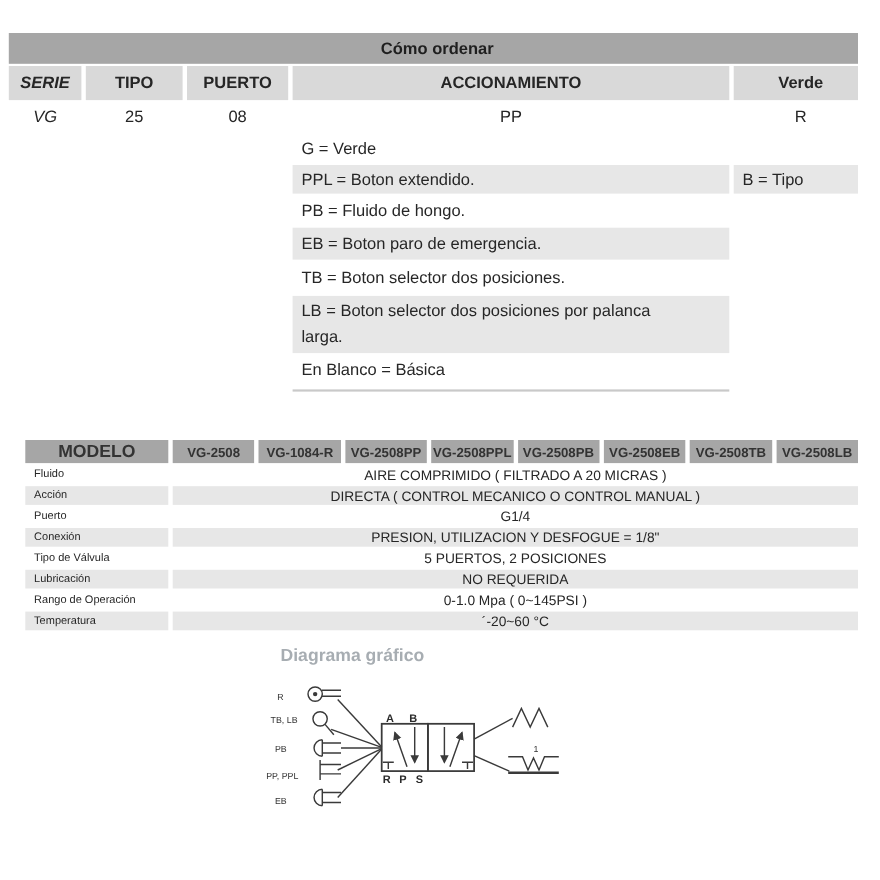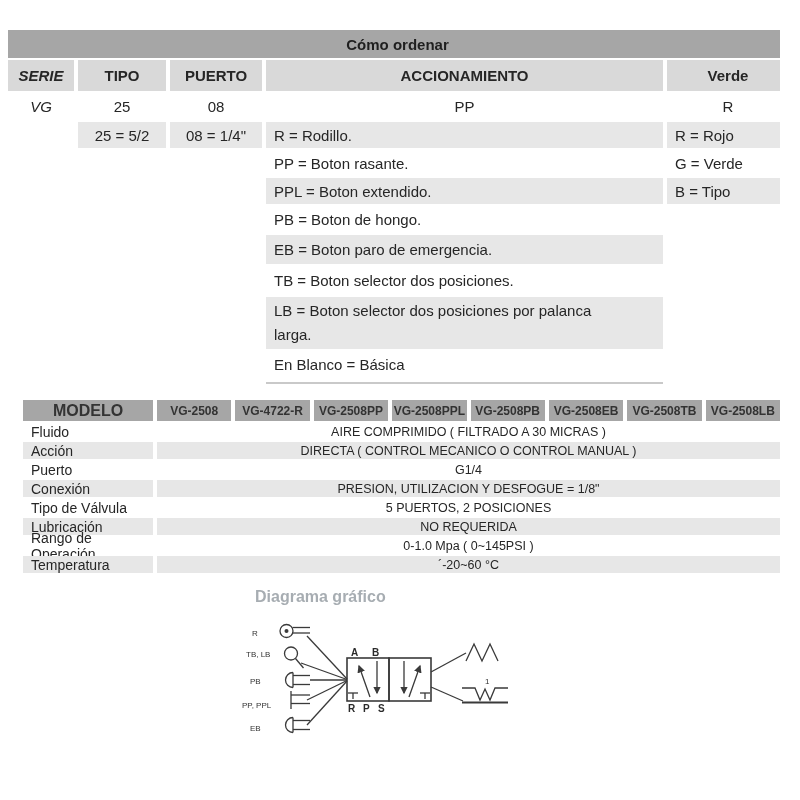--- a/index.html
+++ b/index.html
@@ -24,21 +24,21 @@
   .lft { justify-content:flex-start; padding-left:8px; }
   .rh  { height:31px; } .r27 { height:27px; } .r26 { height:26px; }
   .r29 { height:29px; } .r52 { height:52px; }
   .wrapcell { line-height:24px; padding-right:45px; }
   .acc-rule { margin-left:258px; margin-top:5px; width:397px; height:2px; background:#c9c9c9; }
 
   
   .t2 { position:absolute; left:23px; top:400px; width:757px; }
   .t2 .row { display:flex; gap:4px; margin-top:2px; height:17px; }
   .t2 .row.hrow { height:21px; margin-top:0; }
-  .lbl { width:130px; font-size:14px; display:flex; align-items:center; padding-left:8px; box-sizing:border-box; }
+  .lbl { width:130px; font-size:10px; display:flex; align-items:center; padding-left:8px; box-sizing:border-box; }
   .val { flex:1; font-size:12.5px; display:flex; align-items:center; justify-content:center; }
   .mh  { width:130px; background:#a6a6a6; color:#333; font-weight:bold; font-size:16px;
          display:flex; align-items:center; justify-content:center; }
   .mc  { flex:1; background:#a6a6a6; color:#333; font-weight:bold; font-size:12px;
          display:flex; align-items:center; justify-content:center; }
 
   
   .diag-title { position:absolute; left:255px; top:588px; font-size:16px; font-weight:bold; color:#a7adb2; }
   .diag-svg { position:absolute; left:236px; top:614px; }
   .diag-svg line, .diag-svg polyline, .diag-svg path, .diag-svg circle, .diag-svg rect {
@@ -69,49 +69,41 @@
     </div>
 
     <div class="row">
       <div class="cell c1 r27">VG</div>
       <div class="cell c2 r27">25</div>
       <div class="cell c3 r27">08</div>
       <div class="cell c4 r27">PP</div>
       <div class="cell c5 r27">R</div>
     </div>
 
-    <div class="row">
-      <div class="cell c1 r26"></div>
-      <div class="cell c2 g r26">25 = 5/2</div>
-      <div class="cell c3 g r26">08 = 1/4"</div>
-      <div class="cell c4 g lft r26">R = Rodillo.</div>
-      <div class="cell c5 g lft r26">R = Rojo</div>
-    </div>
 
     <div class="row">
       <div class="cell c1 r26"></div>
       <div class="cell c2 r26"></div>
       <div class="cell c3 r26"></div>
-      <div class="cell c4 lft r26">PP = Boton rasante.</div>
       <div class="cell c5 lft r26">G = Verde</div>
     </div>
 
     <div class="row">
       <div class="cell c1 r26"></div>
       <div class="cell c2 r26"></div>
       <div class="cell c3 r26"></div>
       <div class="cell c4 g lft r26">PPL = Boton extendido.</div>
       <div class="cell c5 g lft r26">B = Tipo</div>
     </div>
 
     <div class="row">
       <div class="cell c1 r27"></div>
       <div class="cell c2 r27"></div>
       <div class="cell c3 r27"></div>
-      <div class="cell c4 lft r27">PB = Boton de hongo.</div>
+      <div class="cell c4 lft r27">PB = Fluido de hongo.</div>
       <div class="cell c5 r27"></div>
     </div>
 
     <div class="row">
       <div class="cell c1 r29"></div>
       <div class="cell c2 r29"></div>
       <div class="cell c3 r29"></div>
       <div class="cell c4 g lft r29">EB = Boton paro de emergencia.</div>
       <div class="cell c5 r29"></div>
     </div>
@@ -140,32 +132,32 @@
       <div class="cell c5 r26"></div>
     </div>
 
     <div class="acc-rule"></div>
   </div>
 
   <div class="t2">
     <div class="row hrow">
       <div class="mh">MODELO</div>
       <div class="mc">VG-2508</div>
-      <div class="mc">VG-4722-R</div>
+      <div class="mc">VG-1084-R</div>
       <div class="mc">VG-2508PP</div>
       <div class="mc">VG-2508PPL</div>
       <div class="mc">VG-2508PB</div>
       <div class="mc">VG-2508EB</div>
       <div class="mc">VG-2508TB</div>
       <div class="mc">VG-2508LB</div>
     </div>
 
     <div class="row">
       <div class="lbl">Fluido</div>
-      <div class="val">AIRE COMPRIMIDO ( FILTRADO A 30 MICRAS )</div>
+      <div class="val">AIRE COMPRIMIDO ( FILTRADO A 20 MICRAS )</div>
     </div>
     <div class="row">
       <div class="lbl g">Acción</div>
       <div class="val g">DIRECTA ( CONTROL MECANICO O CONTROL MANUAL )</div>
     </div>
     <div class="row">
       <div class="lbl">Puerto</div>
       <div class="val">G1/4</div>
     </div>
     <div class="row">

